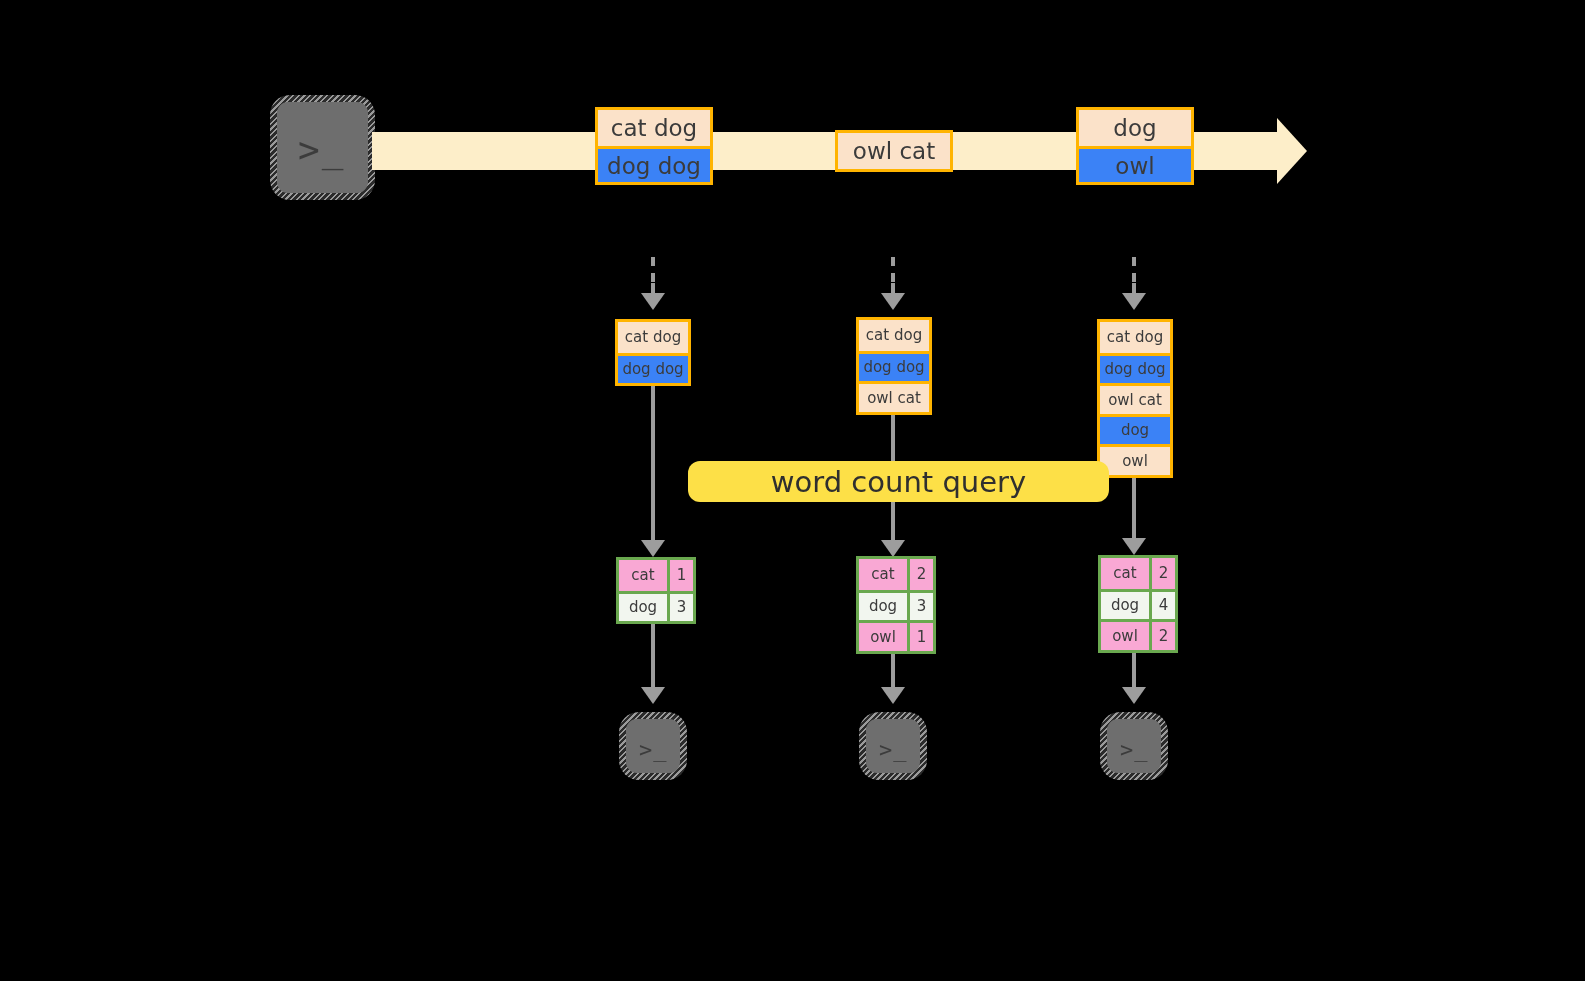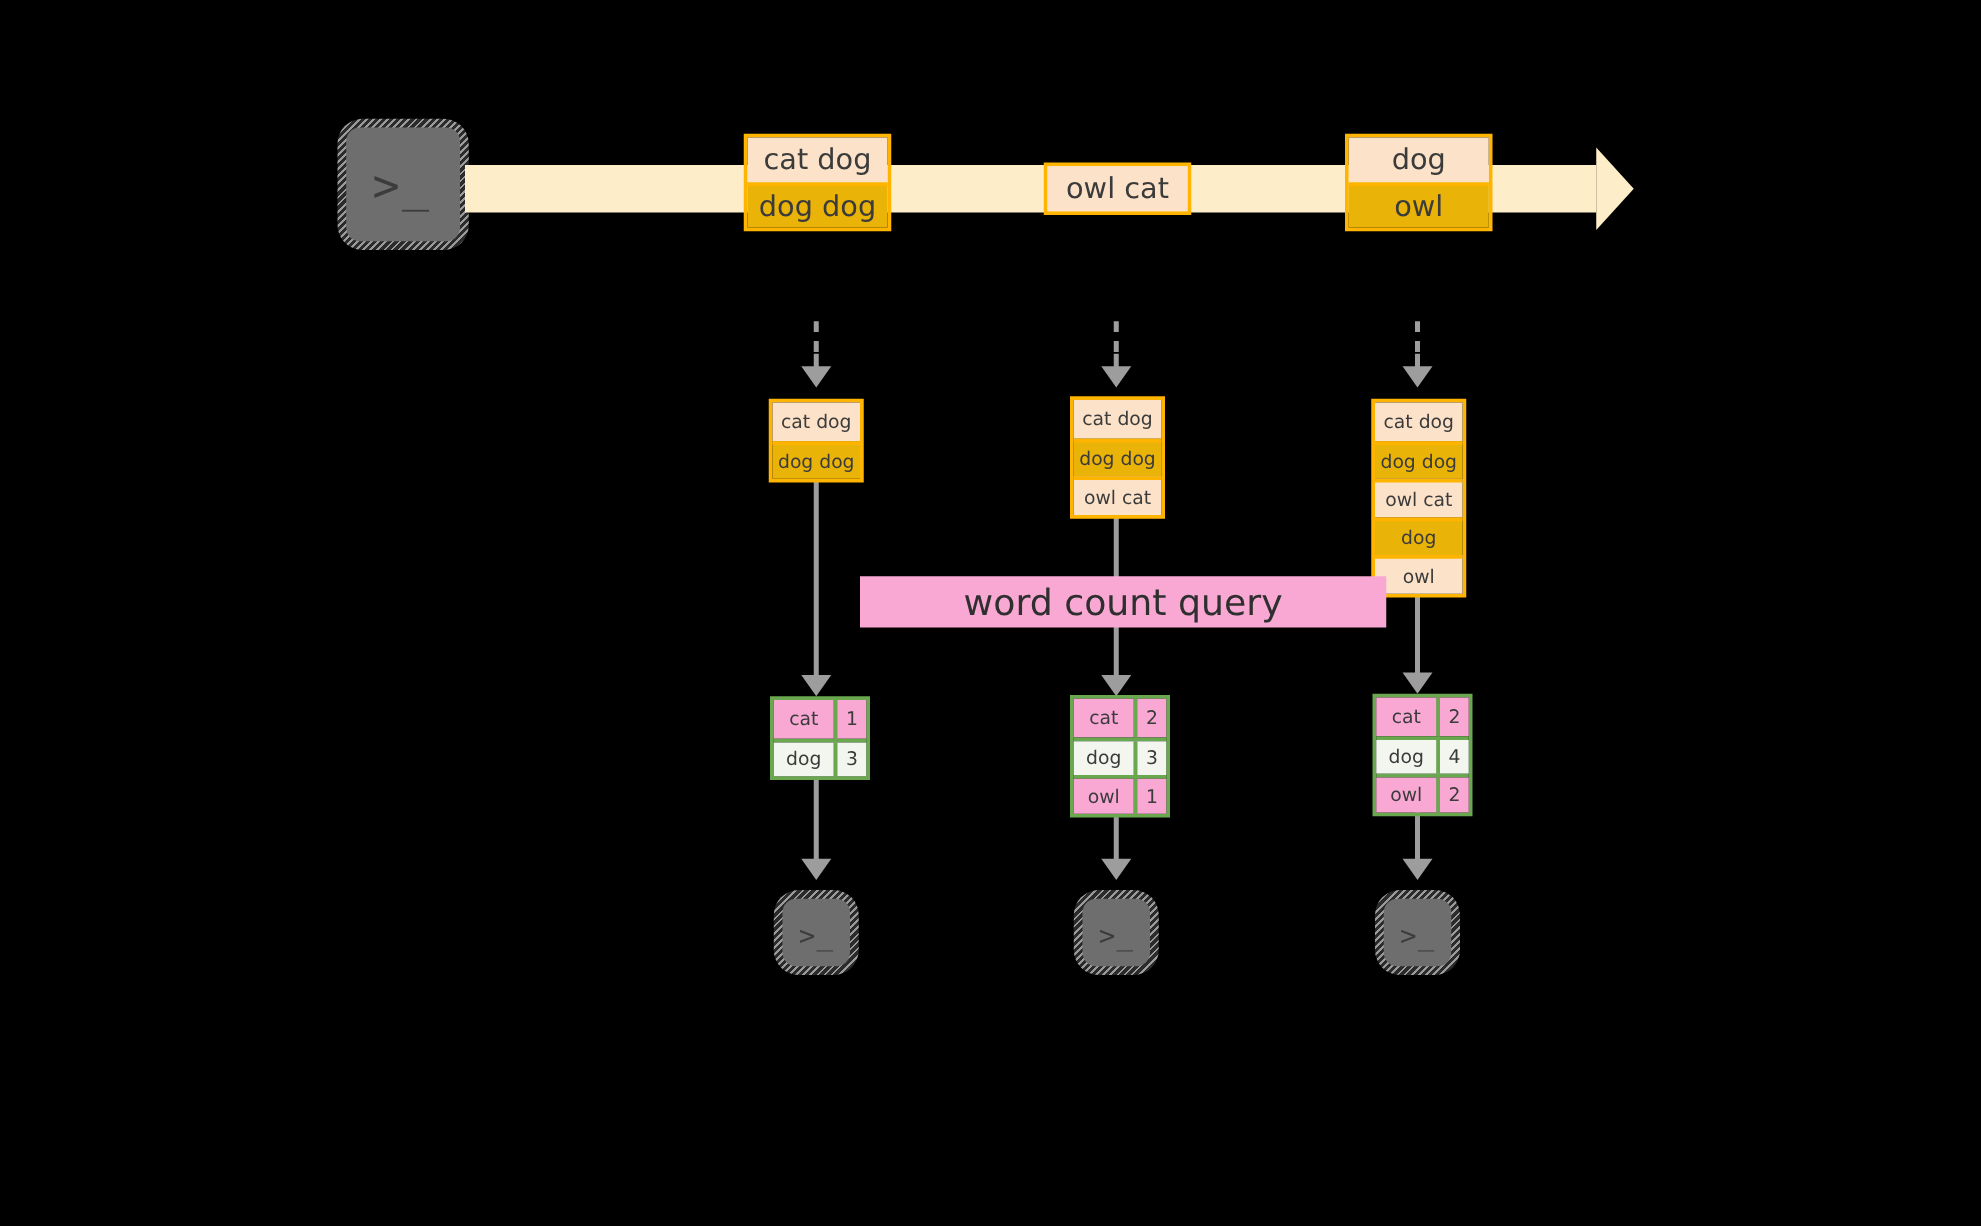--- a/index.html
+++ b/index.html
@@ -22,21 +22,21 @@
   .shaft{position:absolute;background:#fdeec9;}
   .head{position:absolute;width:0;height:0;border-style:solid;
         border-color:transparent transparent transparent #fdeec9;}
 
   
   .obox{position:absolute;box-sizing:border-box;border:3px solid #ffb400;
         display:flex;flex-direction:column;z-index:5;}
   .obox .row{box-sizing:border-box;display:flex;align-items:center;
         justify-content:center;color:#3b3b3b;white-space:nowrap;}
   .obox .row.dark{background:#fbe2c9;}
-  .obox .row.light{background:#eab308;}
+  .obox .row.light{background:#3b82f6;}
   .obox .row.sep{border-top:3px solid #ffb400;}
 
   
   .obox.big .row{height:36px;font-size:23px;}
   
   .obox.small .row{height:30.5px;font-size:15px;}
 
   
   .gtab{position:absolute;box-sizing:border-box;border:3px solid #6aa84f;
         display:flex;flex-direction:column;z-index:5;}
@@ -50,23 +50,23 @@
   .gtab .grow.light .gk,.gtab .grow.light .gv{background:#f2f6ef;}
 
   
   .vline{position:absolute;background:#9d9d9d;width:4px;}
   .vdash{position:absolute;width:4px;
          background:repeating-linear-gradient(180deg,#9d9d9d 0 9px,transparent 9px 16px);}
   .vhead{position:absolute;width:0;height:0;border-style:solid;
          border-color:#9d9d9d transparent transparent transparent;}
 
   
-  .qlabel{position:absolute;background:#f9a8d4;color:#2f2f2f;
+  .qlabel{position:absolute;background:#fde047;color:#2f2f2f;
           display:flex;align-items:center;justify-content:center;
-          font-size:29px;z-index:20;white-space:nowrap;}
+          font-size:29px;z-index:20;white-space:nowrap;border-radius:12px;}
 </style>
 </head>
 <body>
 
 <div id="stage">
 
   <div class="term" style="left:270px;top:95px;width:105px;height:105px;">
     <div class="hatch"></div>
     <div class="face"></div>
     <div class="prompt" style="left:21px;top:30px;font-size:36px;letter-spacing:2px;">&gt;_</div>

